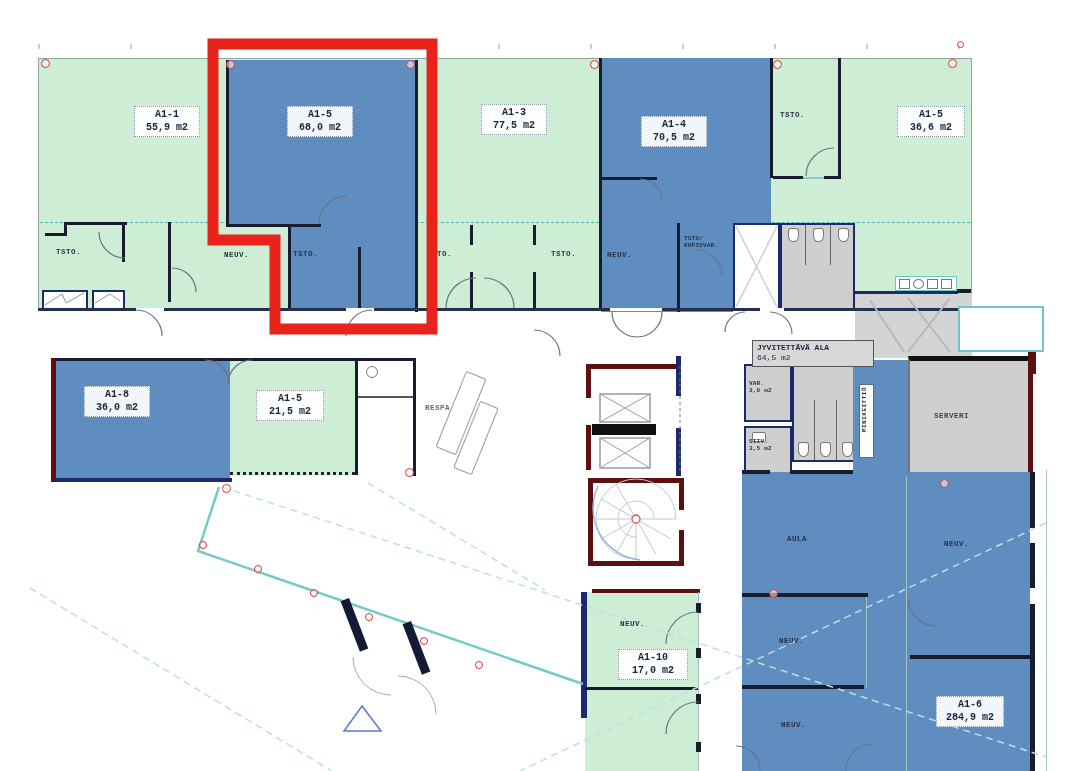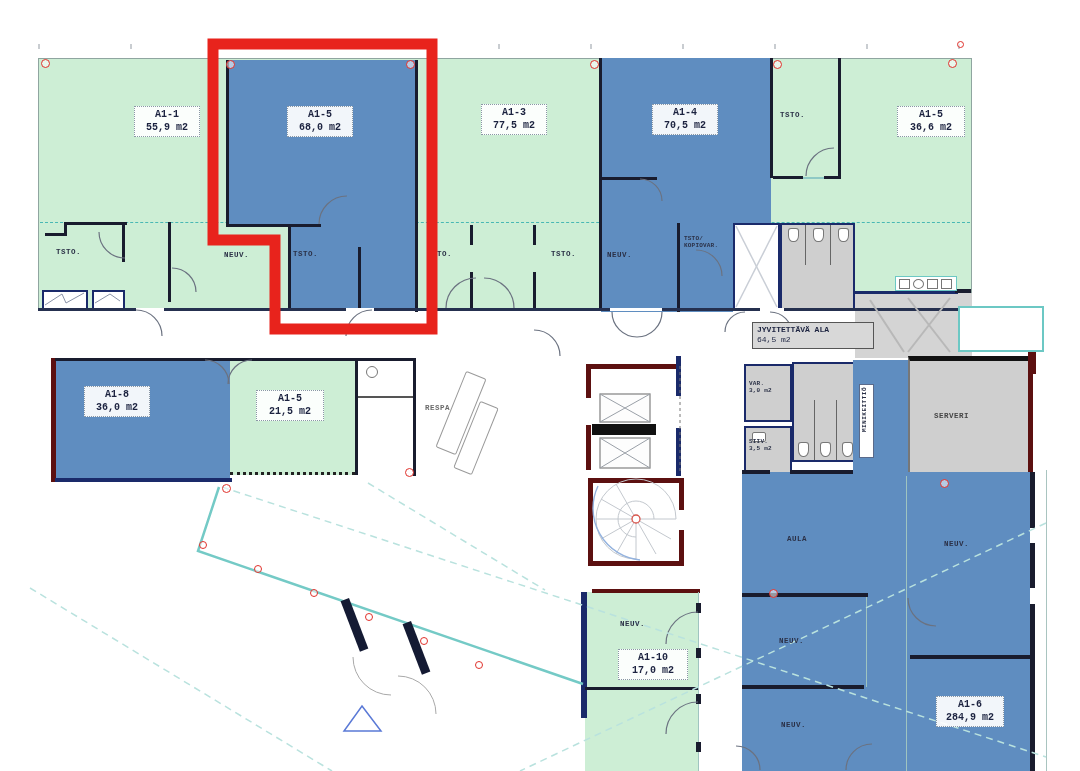--- a/index.html
+++ b/index.html
@@ -275,21 +275,21 @@
     <div>55,9 m2</div>
   </div>
   <div class="lblbox" style="left:287px;top:106px;width:58px;">
     <div>A1-5</div>
     <div>68,0 m2</div>
   </div>
   <div class="lblbox" style="left:481px;top:104px;width:58px;">
     <div>A1-3</div>
     <div>77,5 m2</div>
   </div>
-  <div class="lblbox" style="left:641px;top:104px;width:58px;margin-left:11px;">
+  <div class="lblbox" style="left:641px;top:116px;width:58px;">
     <div>A1-4</div>
     <div>70,5 m2</div>
   </div>
   <div class="lblbox" style="left:897px;top:106px;width:60px;">
     <div>A1-5</div>
     <div>36,6 m2</div>
   </div>
   <div class="lblbox" style="left:84px;top:386px;width:58px;">
     <div>A1-8</div>
     <div>36,0 m2</div>
@@ -300,21 +300,21 @@
   </div>
   <div class="lblbox" style="left:618px;top:649px;width:62px;">
     <div>A1-10</div>
     <div>17,0 m2</div>
   </div>
   <div class="lblbox" style="left:936px;top:696px;width:60px;">
     <div>A1-6</div>
     <div>284,9 m2</div>
   </div>
 
-  <div class="jyvbox" style="left:752px;top:322px;width:112px;">
+  <div class="jyvbox" style="left:752px;top:340px;width:112px;">
     <div>JYVITETTÄVÄ ALA</div>
     <div style="font-weight:normal;">64,5 m2</div>
   </div>
 
   <span class="sm" style="left:56px;top:248px;">TSTO.</span>
   <span class="sm" style="left:293px;top:250px;">TSTO.</span>
   <span class="sm" style="left:427px;top:250px;">TSTO.</span>
   <span class="sm" style="left:551px;top:250px;">TSTO.</span>
   <span class="sm" style="left:780px;top:111px;">TSTO.</span>
   <span class="sm" style="left:224px;top:251px;">NEUV.</span>

